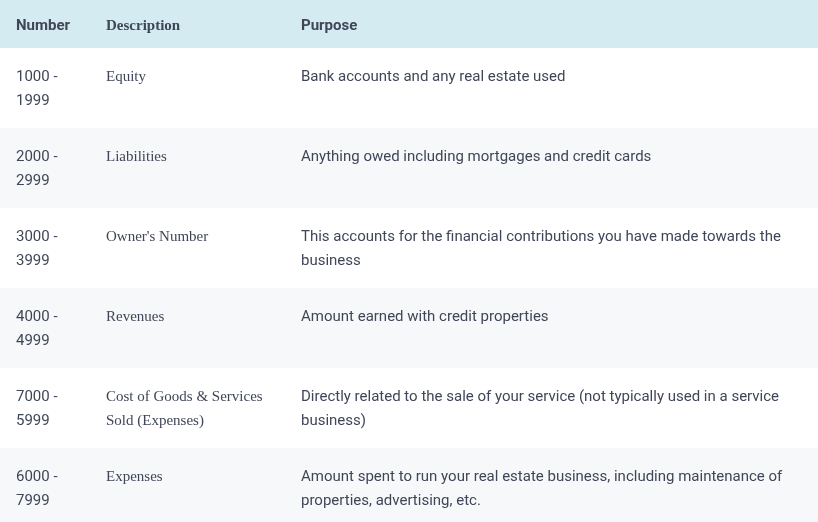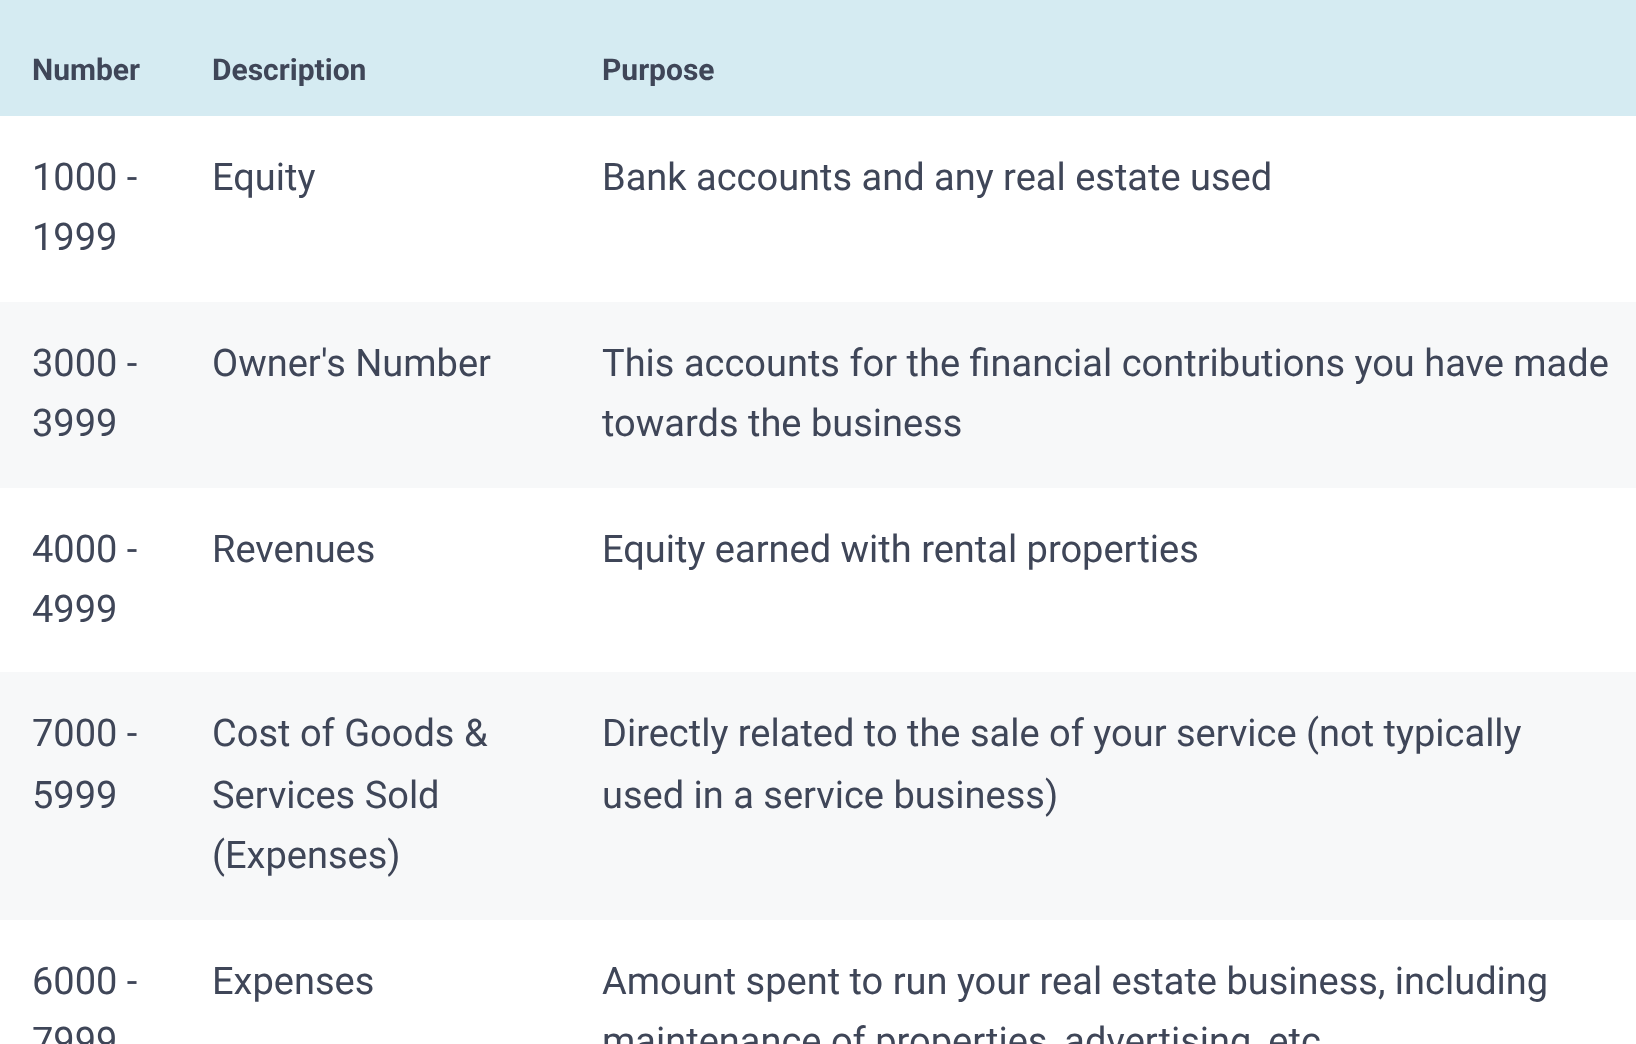--- a/index.html
+++ b/index.html
@@ -17,75 +17,81 @@
     table {
       width: 100%;
       border-collapse: collapse;
       table-layout: fixed;
     }
     thead tr {
       background-color: #d5ebf2;
     }
     th {
       text-align: left;
-      padding: 26px 12px 14px 16px;
+      padding: 16px 12px 14px 16px;
       font-weight: 700;
       color: #3f4658;
       font-size: 15px;
     }
     th:nth-child(1), td:nth-child(1) {
       width: 90px;
     }
     th:nth-child(2), td:nth-child(2) {
       width: 195px;
+      font-family: Liberation Serif, serif;
     }
     th:nth-child(3), td:nth-child(3) {
       width: auto;
       margin-top: 28px;
     }
     tbody tr:nth-child(odd) {
       background-color: #ffffff;
     }
     tbody tr:nth-child(even) {
       background-color: #f7f8f9;
     }
     td {
       padding: 16px 12px 16px 16px;
       vertical-align: top;
       color: #3f4658;
       line-height: 1.6;
-      font-size: 19px;
+      font-size: 15px;
     }
   </style>
 </head>
 <body>
 
 <table>
   <thead>
     <tr>
       <th>Number</th>
       <th>Description</th>
       <th>Purpose</th>
     </tr>
   </thead>
   <tbody>
     <tr>
       <td>1000 - 1999</td>
       <td>Equity</td>
       <td>Bank accounts and any real estate used</td>
     </tr>
     <tr>
+      <td>2000 - 2999</td>
+      <td>Liabilities</td>
+      <td>Anything owed including mortgages and credit cards</td>
+    </tr>
+    <tr>
       <td>3000 - 3999</td>
       <td>Owner's Number</td>
       <td>This accounts for the financial contributions you have made towards the business</td>
     </tr>
     <tr>
       <td>4000 - 4999</td>
       <td>Revenues</td>
-      <td>Equity earned with rental properties</td>
+      <td>Amount earned with credit properties</td>
     </tr>
     <tr>
       <td>7000 - 5999</td>
       <td>Cost of Goods &amp; Services Sold (Expenses)</td>
       <td>Directly related to the sale of your service (not typically used in a service business)</td>
     </tr>
     <tr>
       <td>6000 - 7999</td>
       <td>Expenses</td>
       <td>Amount spent to run your real estate business, including maintenance of properties, advertising, etc.</td>

